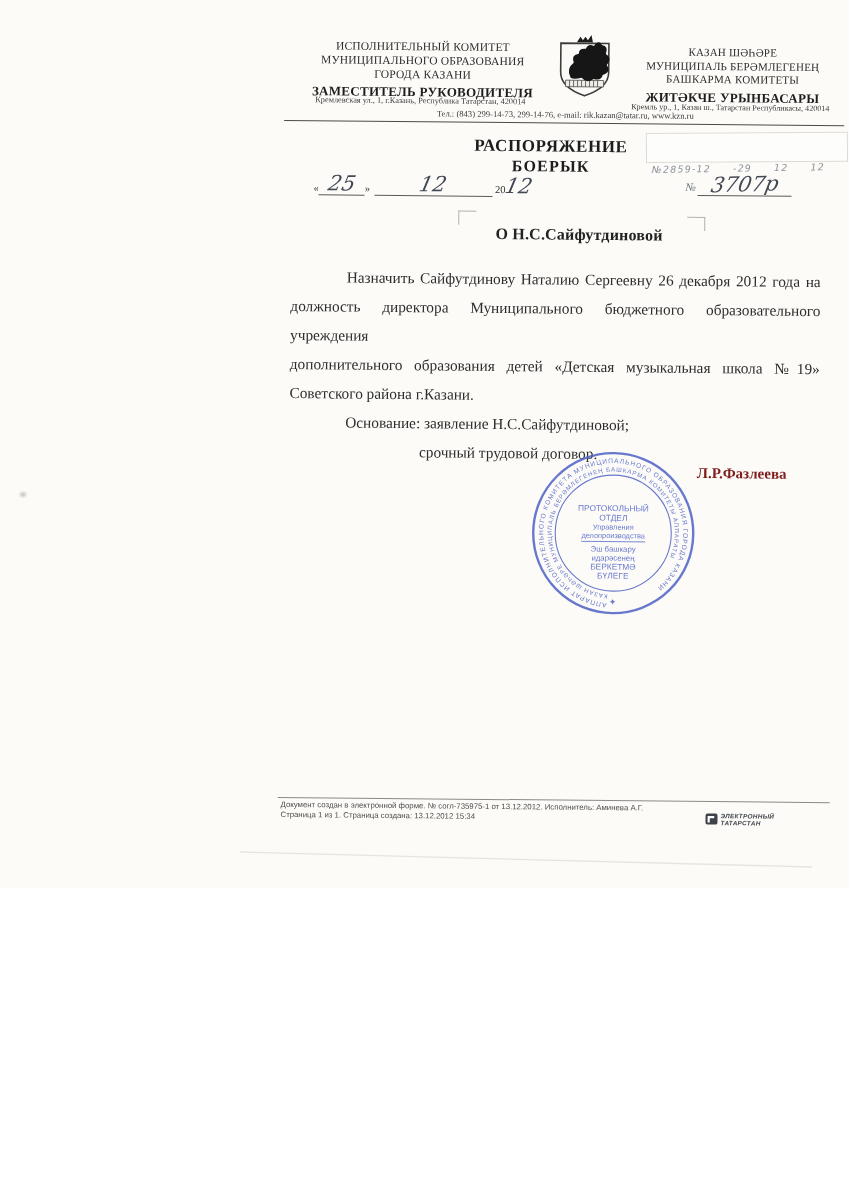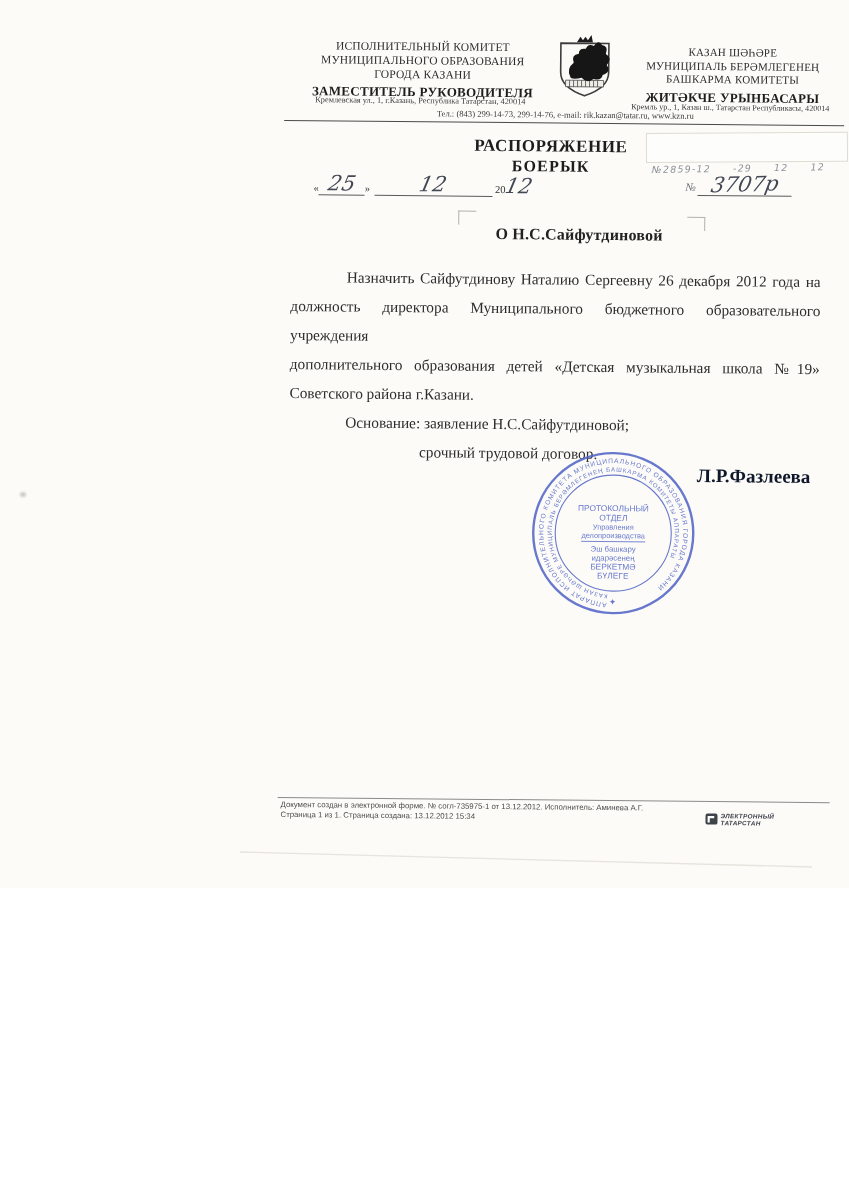--- a/index.html
+++ b/index.html
@@ -53,21 +53,21 @@
            font-size:16px;font-weight:bold;color:#222;letter-spacing:.2px;}
 
   
   .bodytxt{position:absolute;left:292px;top:262px;width:530px;font-size:15.3px;line-height:29px;color:#2d2d2d;}
   .jl{text-align:justify;text-align-last:justify;}
   .first{padding-left:56px;}
   .basis{padding-left:56px;}
   .basis2{padding-left:130px;}
 
   
-  .sig{position:absolute;left:700px;top:461px;font-size:19px;font-weight:bold;color:#0f172a;}
+  .sig{position:absolute;left:700px;top:461px;font-size:15px;font-weight:bold;color:#7f1d1d;}
   .stamp{position:absolute;left:531px;top:444px;width:172px;height:172px;opacity:.85;}
 
   
   .f-rule{position:absolute;left:284px;top:797px;width:552px;border-top:1px solid #8a8a8a;}
   .f-l1,.f-l2{position:absolute;left:287px;font-family:"Liberation Sans",sans-serif;font-size:7.8px;color:#4c4c4c;}
   .f-l1{top:800px;} .f-l2{top:810px;}
   .logo{position:absolute;left:711px;top:808px;display:flex;align-items:center;gap:2px;}
   .logo-txt{font-family:"Liberation Sans",sans-serif;font-size:6.4px;font-weight:bold;font-style:italic;
             color:#3e434a;line-height:7px;letter-spacing:.3px;white-space:nowrap;}
 

